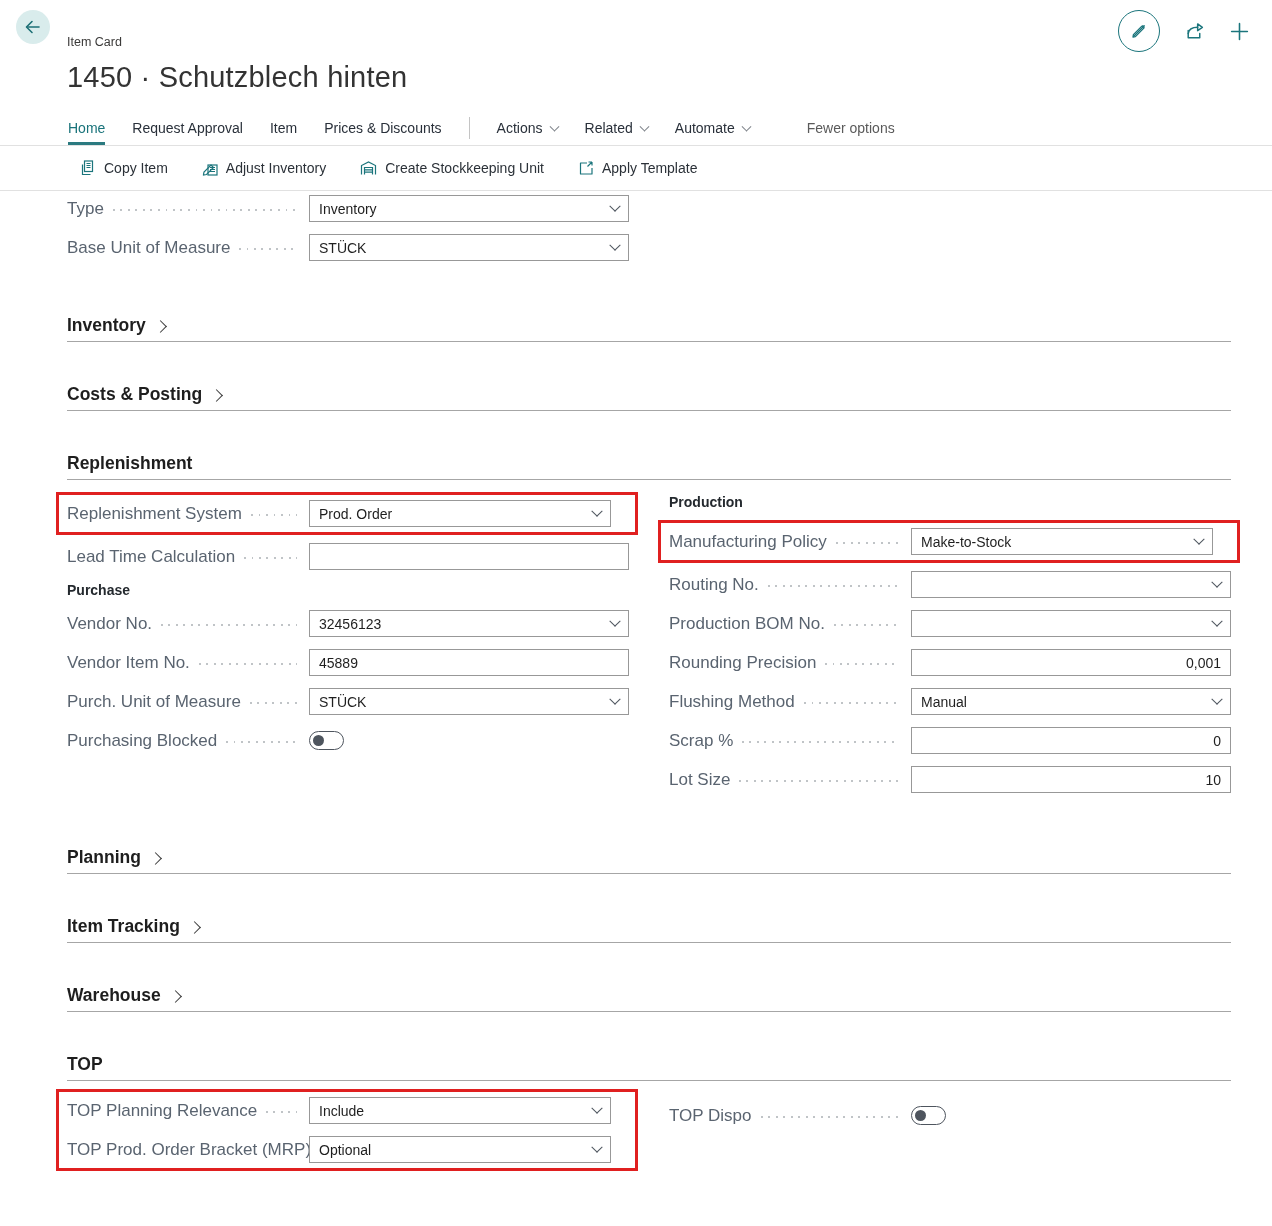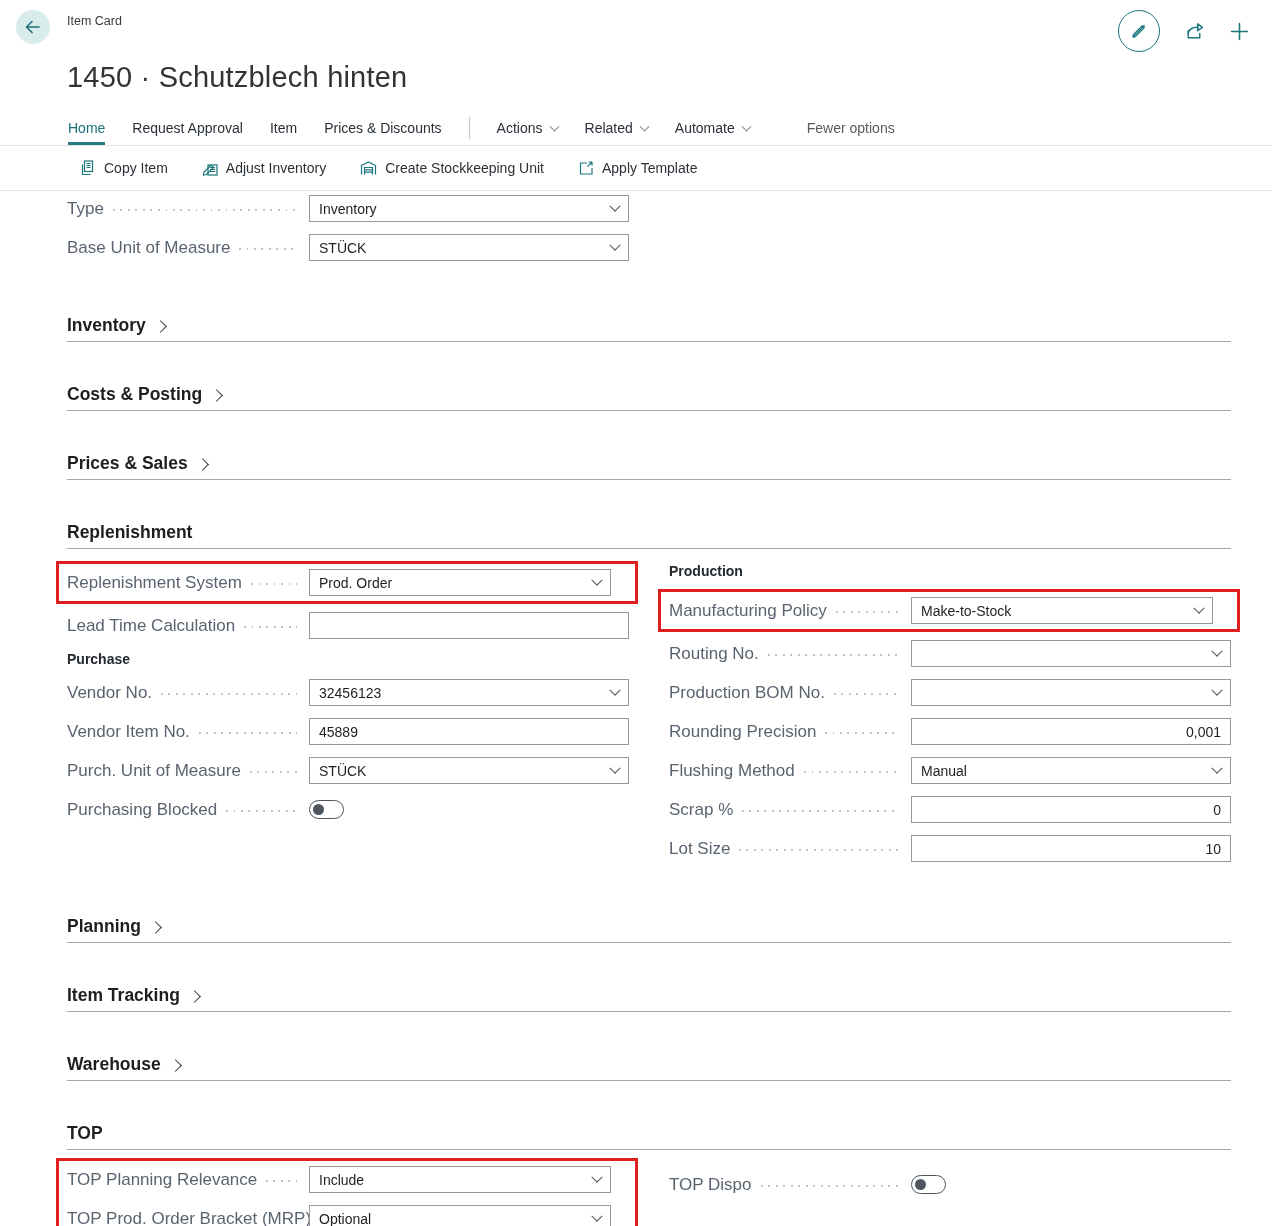--- a/index.html
+++ b/index.html
@@ -8,21 +8,21 @@
     width:1272px; height:1226px; overflow:hidden; position:relative;
     font-family:"Liberation Sans","DejaVu Sans",sans-serif;
     color:#222; -webkit-font-smoothing:antialiased;
   }
   
   .topbar { display:flex; align-items:flex-start; padding:10px 16px 0 16px; }
   .back-btn {
     width:34px; height:34px; border-radius:50%; background:#d9ecec; border:none;
     display:flex; align-items:center; justify-content:center; cursor:pointer; flex:0 0 auto;
   }
-  .app-label { font-size:12.5px; color:#3b3a39; margin:4px 0 0 17px; }
+  .app-label { font-size:12.5px; color:#3b3a39; margin:25px 0 0 17px; }
   .top-icons { margin-left:auto; display:flex; align-items:center; gap:24px; padding-right:6px; }
   .icon-btn { background:none; border:none; cursor:pointer; display:flex; align-items:center; justify-content:center; }
   .edit-circle { width:42px; height:42px; border:1.3px solid #1b757c; border-radius:50%; }
   .page-title { font-size:29px; font-weight:300; color:#333; margin:9px 0 0 67px; letter-spacing:0.2px; }
 
   
   .tabbar {
     display:flex; align-items:center; column-gap:27px;
     margin:22px 0 0 68px; padding-right:16px;
   }
@@ -202,24 +202,20 @@
   </div>
 
   <div class="sec"><h2>
         <span>Inventory</span>
         <span class="chev-r"></span>
       </h2></div>
   <div class="sec"><h2>
         <span>Costs &amp; Posting</span>
         <span class="chev-r"></span>
       </h2></div>
-  <div class="sec"><h2>
-        <span>Prices &amp; Sales</span>
-        <span class="chev-r"></span>
-      </h2></div>
 
   <div class="sec"><h2>
         <span>Replenishment</span>
       </h2></div>
   <div class="grid2 sec-content">
 
     <div>
       <div class="hl">
         <div class="row">
           <div class="lbl">

